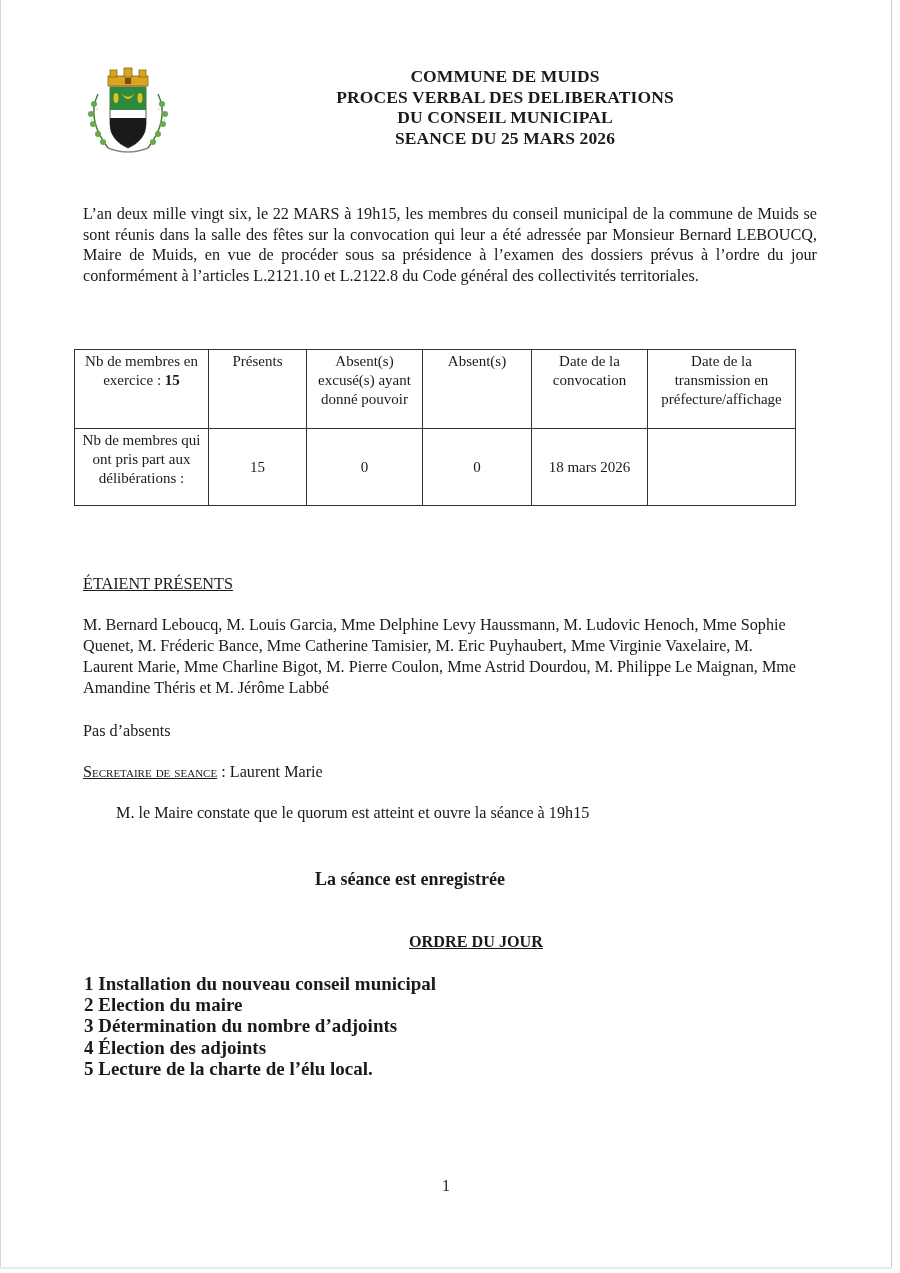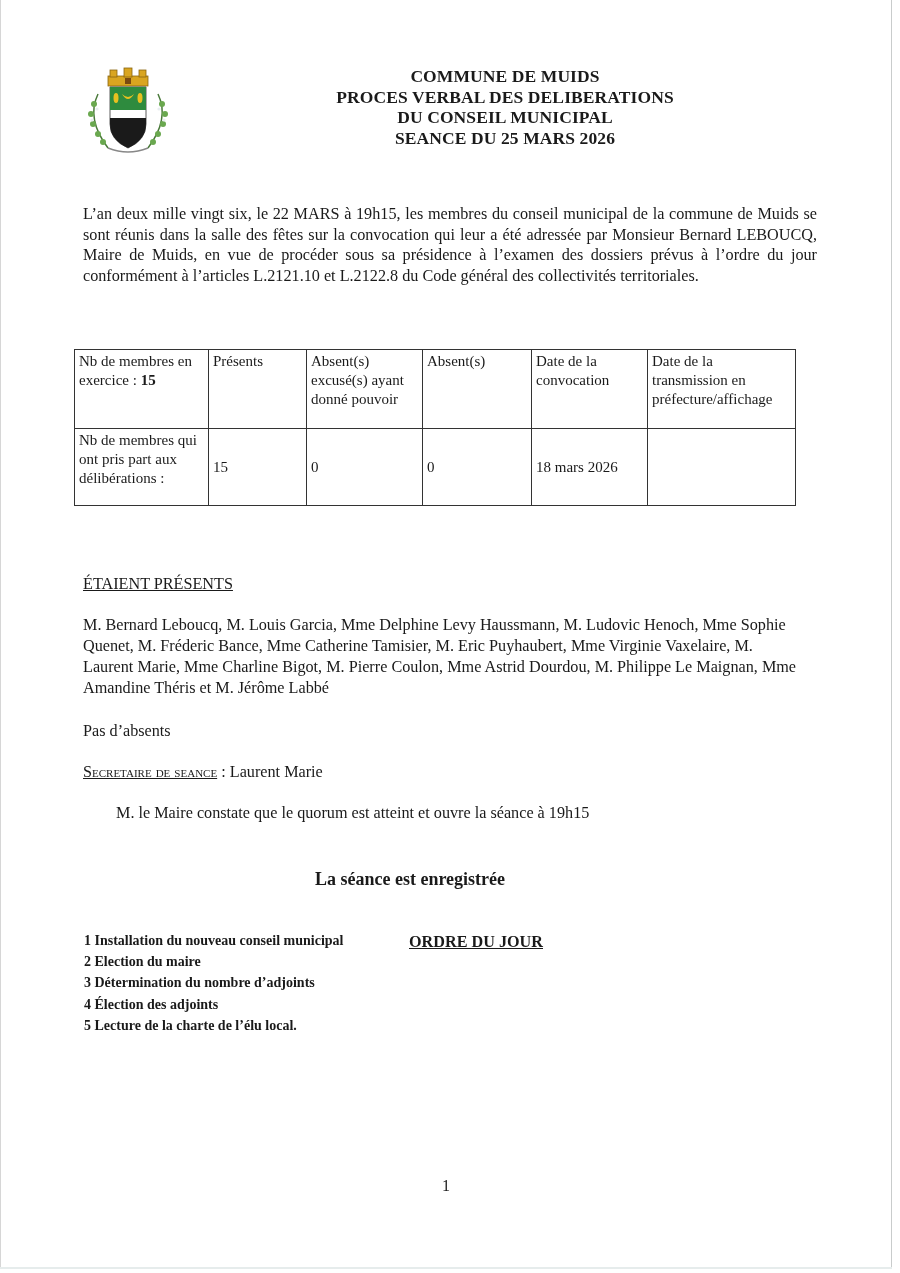--- a/index.html
+++ b/index.html
@@ -14,36 +14,36 @@
   .header { position:absolute; left:270px; top:66px; width:470px; text-align:center;
             font-weight:bold; font-size:17.5px; line-height:20.5px; letter-spacing:0.1px; }
   .header div { white-space:nowrap; }
 
   .intro { position:absolute; left:83px; top:204px; width:734px; font-size:16.2px;
            line-height:20.7px; text-align:justify; }
   .intro p { margin:0; }
 
   table.stats { position:absolute; left:74px; top:349px; border-collapse:collapse;
                 font-size:15px; line-height:19px; }
-  table.stats td { border:1px solid #333; vertical-align:top; padding:2px 4px; }
+  table.stats td { border:1px solid #333; vertical-align:top; text-align:center; padding:2px 4px; }
   table.stats tr.r1 td { height:74px; }
   table.stats tr.r2 td { height:72px; vertical-align:middle; }
   table.stats tr.r2 td.first { vertical-align:top; }
 
   .section-title { position:absolute; left:83px; top:575px; font-size:16.2px; text-decoration:underline; }
   .presents { position:absolute; left:83px; top:615px; width:720px; font-size:16.2px; line-height:21px; }
   .absents { position:absolute; left:83px; top:722px; font-size:16.2px; }
   .secretary { position:absolute; left:83px; top:763px; font-size:16.2px; }
   .secretary .label { text-decoration:underline; font-variant:small-caps; }
   .quorum { position:absolute; left:83px; top:804px; font-size:16.2px;margin-left:33px; }
 
   .recorded { position:absolute; left:16px; width:788px; top:869px; text-align:center; font-weight:bold; font-size:18px; }
   .agenda-title { position:absolute; left:0; width:892px; top:933px; text-align:center; font-weight:bold;
                   font-size:16.2px; text-decoration:underline;padding-left:30px; }
-  .agenda { position:absolute; left:84px; top:930px; font-weight:bold; font-size:14px; line-height:21.2px;
+  .agenda { position:absolute; left:84px; top:973px; font-weight:bold; font-size:19px; line-height:21.2px;
             margin:0; padding:0; list-style:none; }
   .page-num { position:absolute; left:0; width:892px; top:1177px; text-align:center; font-size:16px; }
 </style>
 </head>
 <body>
 
 <div class="page-edge-left"></div>
 <div class="page-edge-right"></div>
 <div class="page-edge-bottom"></div>
 

